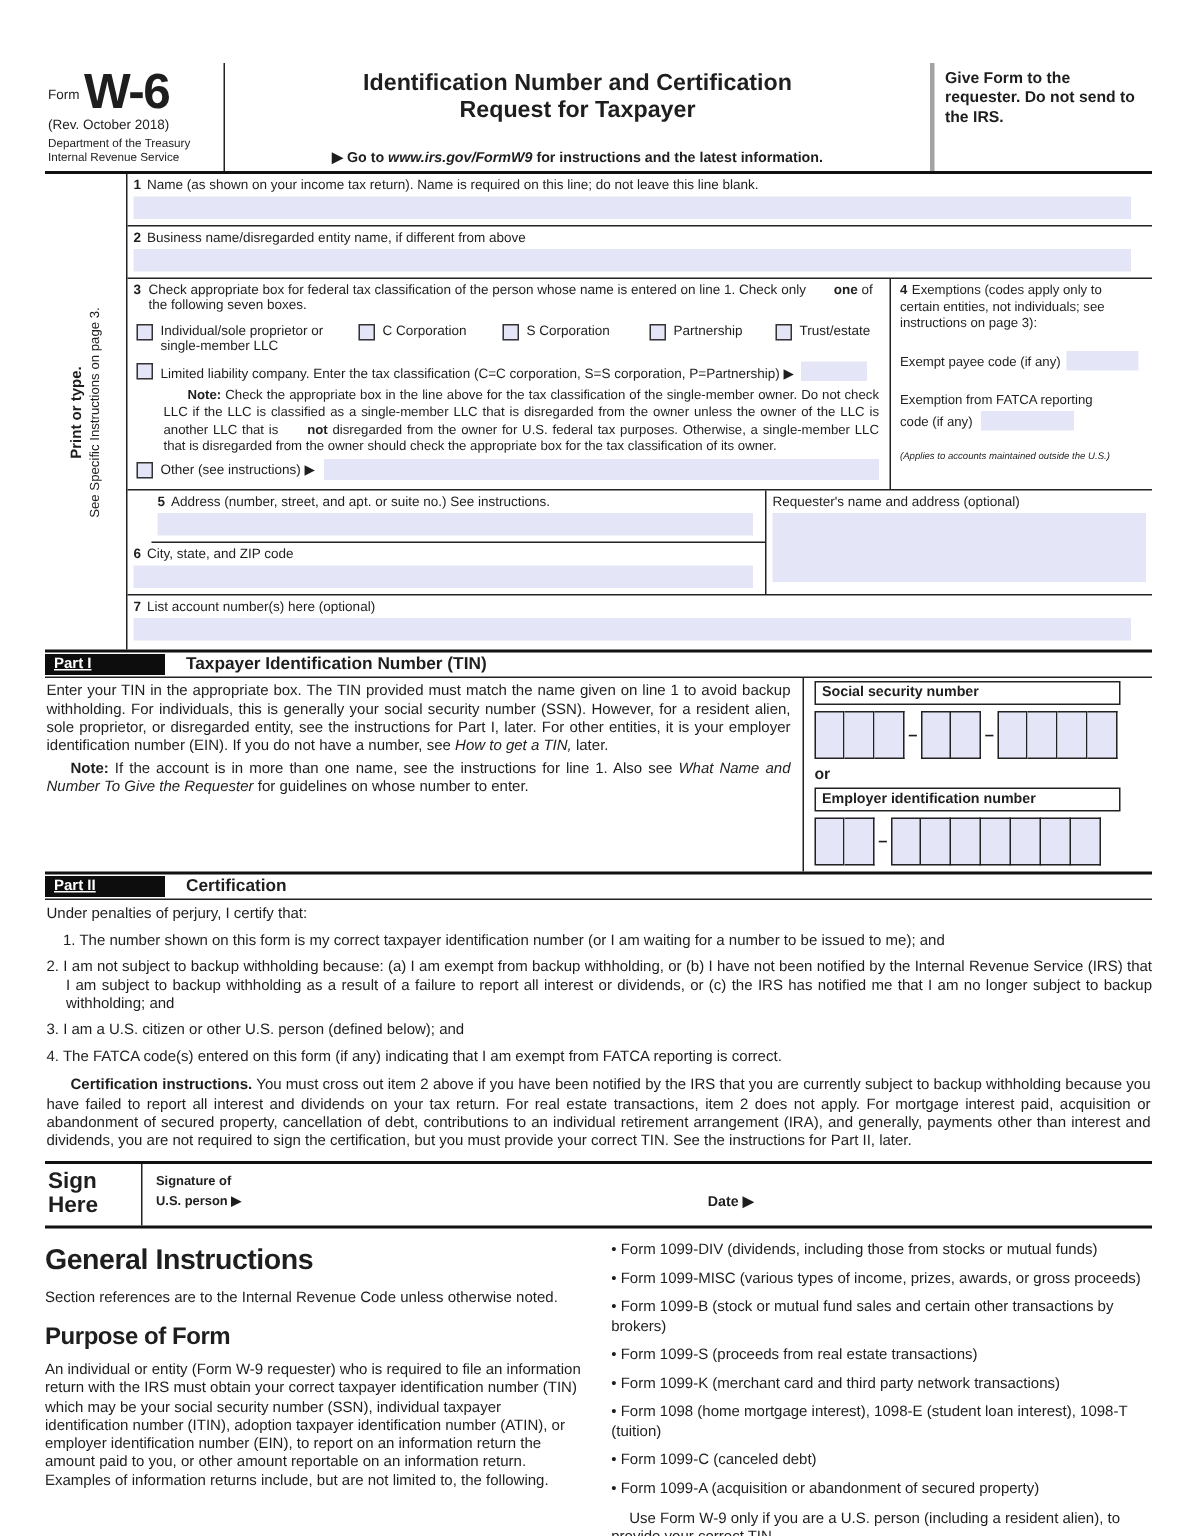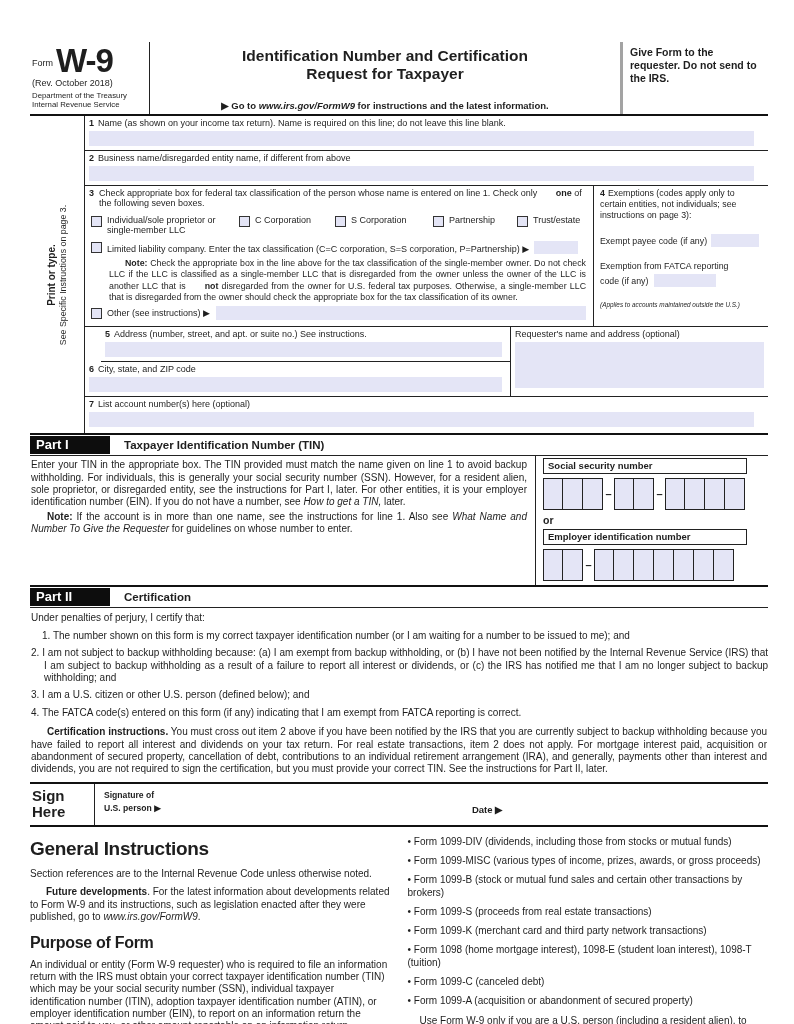--- a/index.html
+++ b/index.html
@@ -57,21 +57,21 @@
   .applies { font-size: 6.4px; font-style: italic; margin-top: 14px; }
   .r56wrap { display: flex; border-bottom: 1px solid #222; }
   .r56left { flex: 1; }
   .row5 { border-bottom: 1px solid #222; margin-left: 16px; }
   .reqbox { width: 258px; border-left: 1px solid #222; padding: 2px 4px; }
   .reqlabel { font-size: 9px; }
   .reqinput { height: 46px; margin-top: 3px; }
 
   
   .pheader { display: flex; align-items: center; border-bottom: 1px solid #222; padding-bottom: 1px; }
-  .ptag { background: #0d0d0d; color: #fff; font-weight: bold; font-size: 13px; padding: 1px 0 2px 6px; width: 80px; margin: 1px 14px 0 0; }
+  .ptag { background: #0d0d0d; color: #fff; font-weight: bold; font-size: 10px; padding: 1px 0 2px 6px; width: 80px; margin: 1px 14px 0 0; text-decoration: underline; }
   .ptitle { font-weight: bold; font-size: 11.5px; }
   .p2header { border-top: 2px solid #111; margin-top: 0; }
 
   
   .p1body { display: flex; }
   .p1text { flex: 1; padding: 3px 8px 4px 1px; font-size: 10px; line-height: 1.23; text-align: justify; }
   .p1text p { margin-bottom: 2px; }
   .tincol { width: 233px; border-left: 1px solid #222; padding: 2px 1px 4px 7px; }
   .tinlabelbox { border: 1px solid #222; font-weight: bold; font-size: 9.5px; padding: 1px 4px 2px 4px; width: 204px; }
   .cellsrow { display: flex; align-items: center; margin-top: 4px; }
@@ -105,21 +105,21 @@
 </head>
 <body>
 
 <div class="page">
   <div class="content">
 
     <div class="hdr">
       <div class="hdr-left">
         <div class="hdr-formrow">
           <span class="hdr-form-word">Form</span>
-          <span class="hdr-form-num">W-9</span>
+          <span class="hdr-form-num">W-6</span>
         </div>
         <div class="hdr-rev">(Rev. October 2018)</div>
         <div class="hdr-dept">
           <div>Department of the Treasury</div>
           <div>Internal Revenue Service</div>
         </div>
       </div>
       <div class="hdr-center">
         <div class="hdr-title">
           <div>Identification Number and Certification</div>
@@ -301,21 +301,20 @@
           <div>U.S. person ▶</div>
         </div>
         <div class="datelabel">Date ▶</div>
       </div>
     </div>
 
     <div class="gi">
       <div class="gcol">
         <h1>General Instructions</h1>
         <p>Section references are to the Internal Revenue Code unless otherwise noted.</p>
-        <p><span class="b">Future developments</span><span>. For the latest information about developments related to Form W-9 and its instructions, such as legislation enacted after they were published, go to </span><span class="i">www.irs.gov/FormW9</span><span>.</span></p>
         <h2>Purpose of Form</h2>
         <p>An individual or entity (Form W-9 requester) who is required to file an information return with the IRS must obtain your correct taxpayer identification number (TIN) which may be your social security number (SSN), individual taxpayer identification number (ITIN), adoption taxpayer identification number (ATIN), or employer identification number (EIN), to report on an information return the amount paid to you, or other amount reportable on an information return. Examples of information returns include, but are not limited to, the following.</p>
 
       </div>
       <div class="gcol">
         <p class="bullet">• Form 1099-DIV (dividends, including those from stocks or mutual funds)</p>
         <p class="bullet">• Form 1099-MISC (various types of income, prizes, awards, or gross proceeds)</p>
         <p class="bullet">• Form 1099-B (stock or mutual fund sales and certain other transactions by brokers)</p>
         <p class="bullet">• Form 1099-S (proceeds from real estate transactions)</p>
         <p class="bullet">• Form 1099-K (merchant card and third party network transactions)</p>

